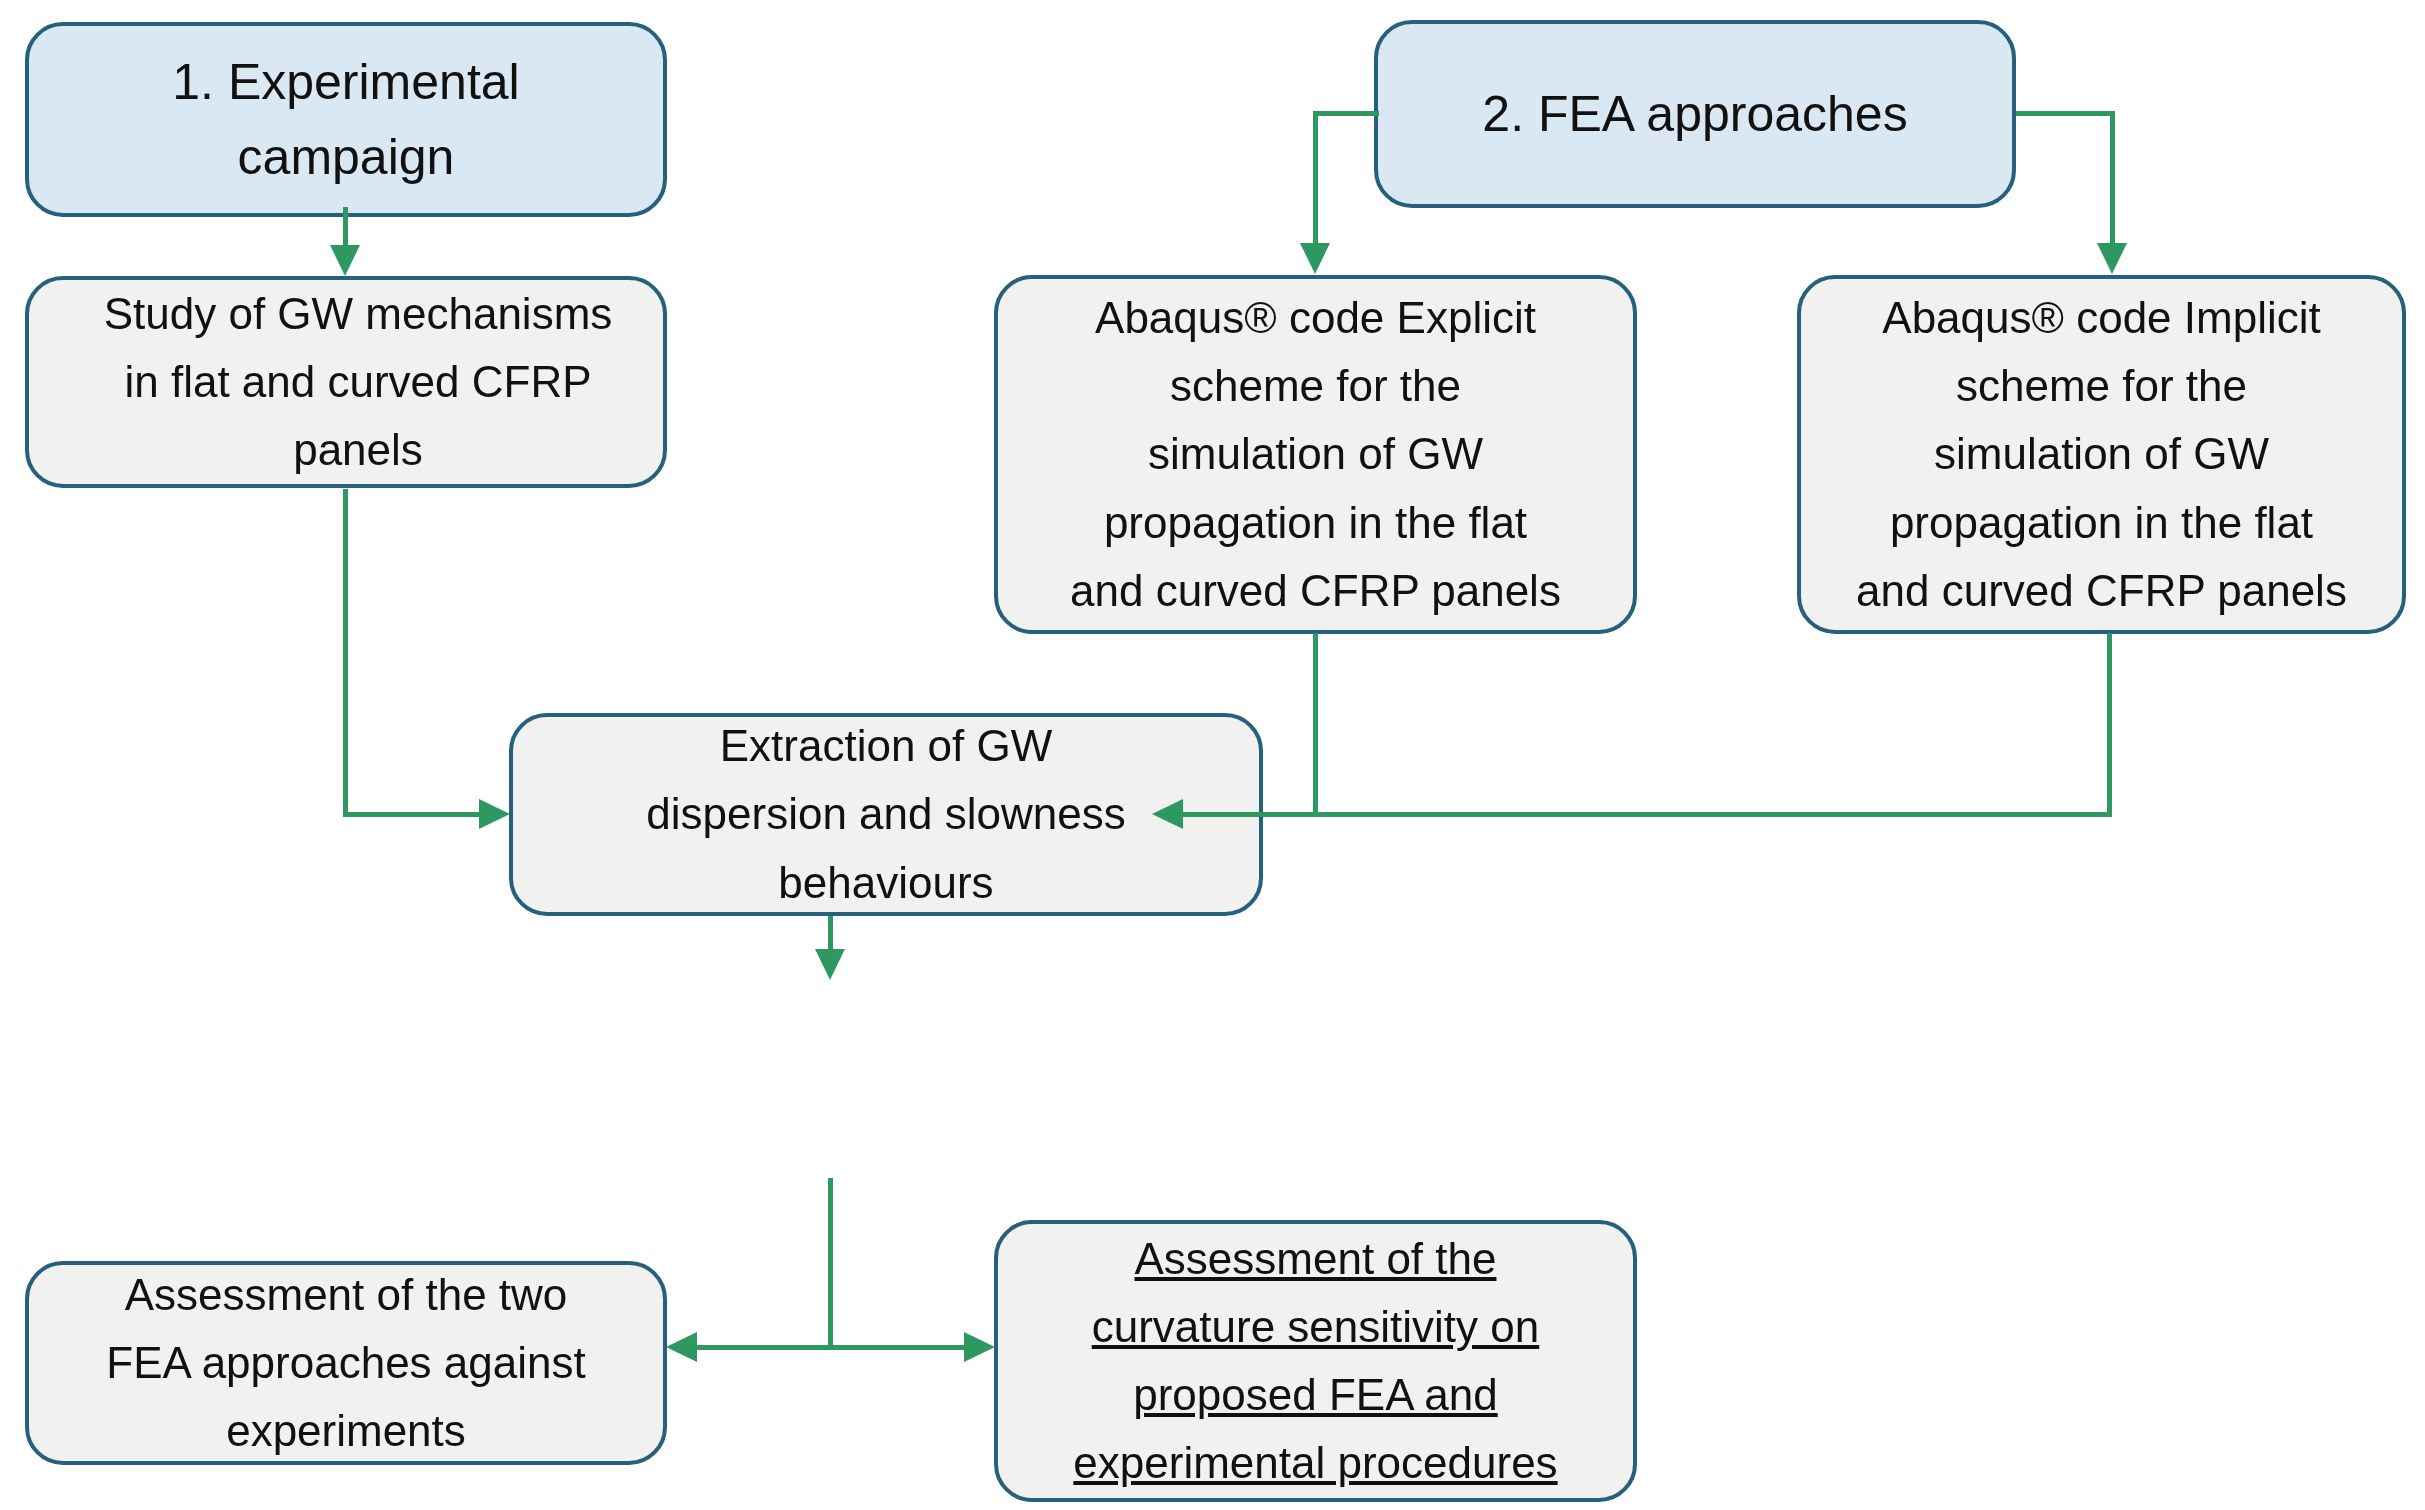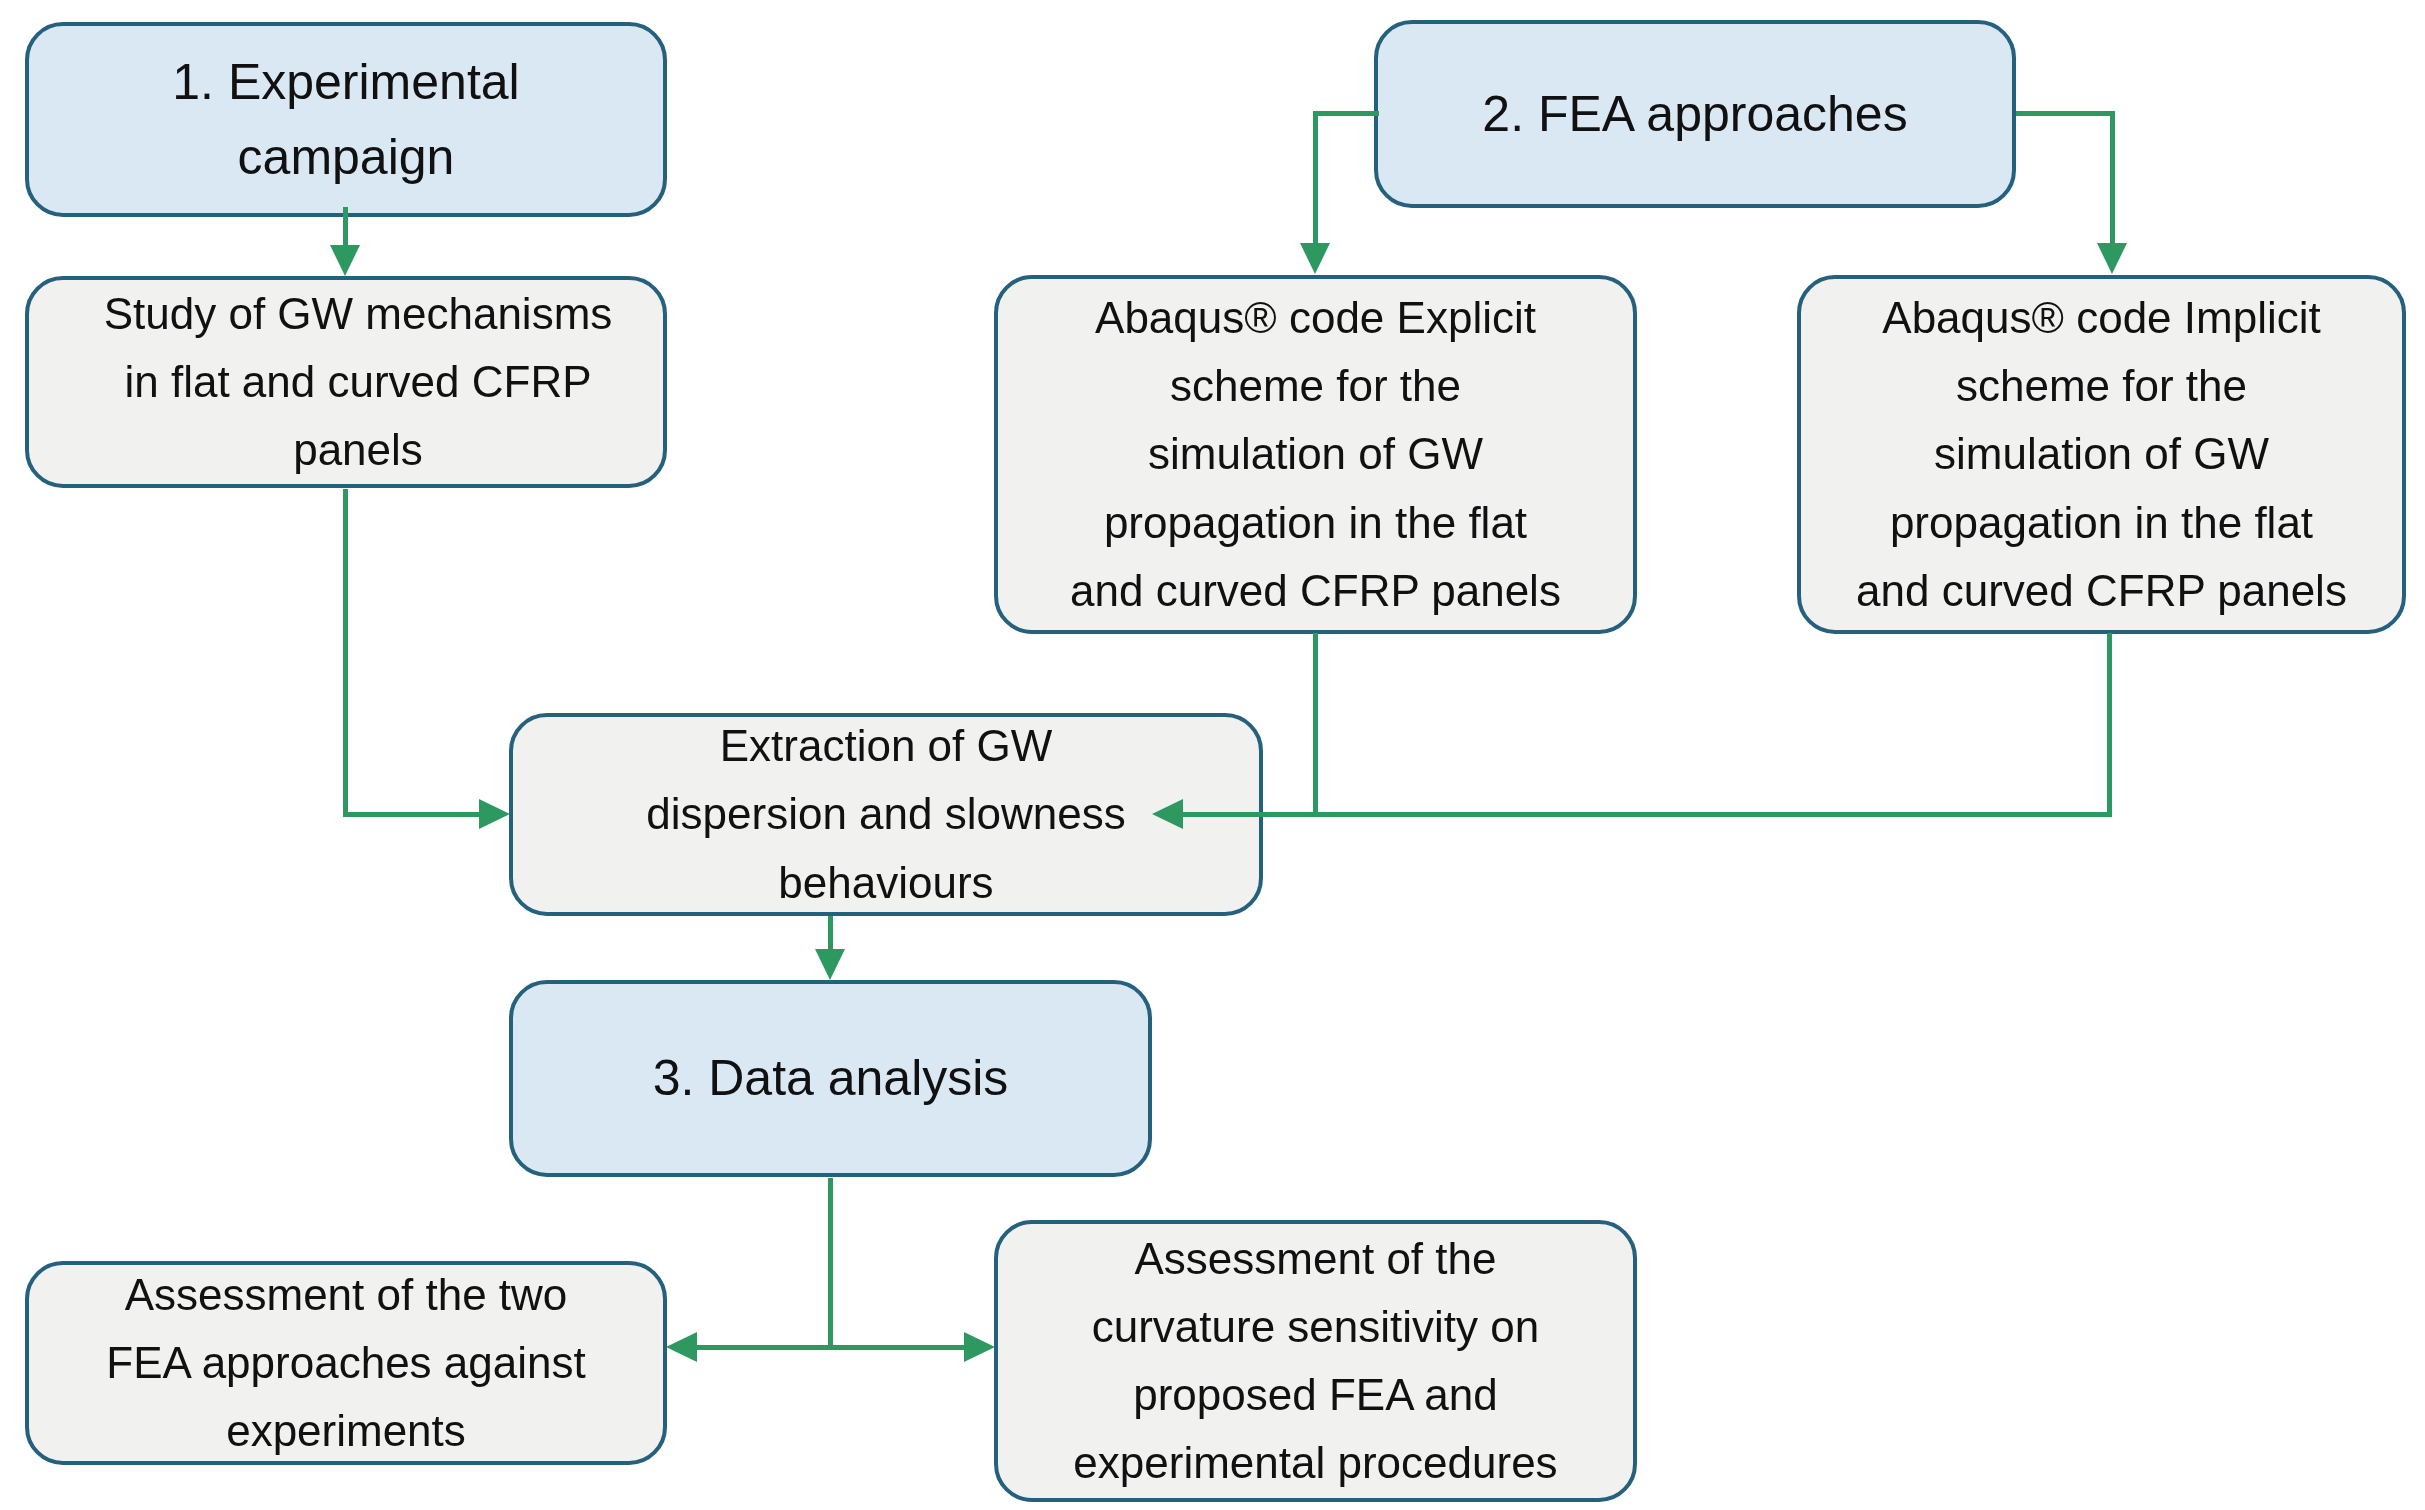--- a/index.html
+++ b/index.html
@@ -103,31 +103,28 @@
 propagation in the flat
 and curved CFRP panels</span>
   </div>
 
   <div class="node" style="left:509px;top:713px;width:754px;height:203px;align-items:center;">
     <span class="lbl">Extraction of GW
 dispersion and slowness
 behaviours</span>
   </div>
 
-  <div class="node primary" style="left:509px;top:980px;width:643px;height:197px;">
-    <span class="lbl">3. Data analysis</span>
-  </div>
 
   <div class="node" style="left:25px;top:1261px;width:642px;height:204px;">
     <span class="lbl">Assessment of the two
 FEA approaches against
 experiments</span>
   </div>
 
-  <div class="node" style="left:994px;top:1220px;width:643px;height:282px;">
+  <div class="node" style="left:994px;top:1220px;width:643px;height:282px;text-decoration:underline;">
     <span class="lbl">Assessment of the
 curvature sensitivity on
 proposed FEA and
 experimental procedures</span>
   </div>
 
   <div class="cl" style="left:343px;top:207px;width:5px;height:43px;"></div>
   <div class="ah ah-down" style="left:330px;top:245px;"></div>
 
   <div class="cl" style="left:1313px;top:111px;width:66px;height:5px;"></div>

